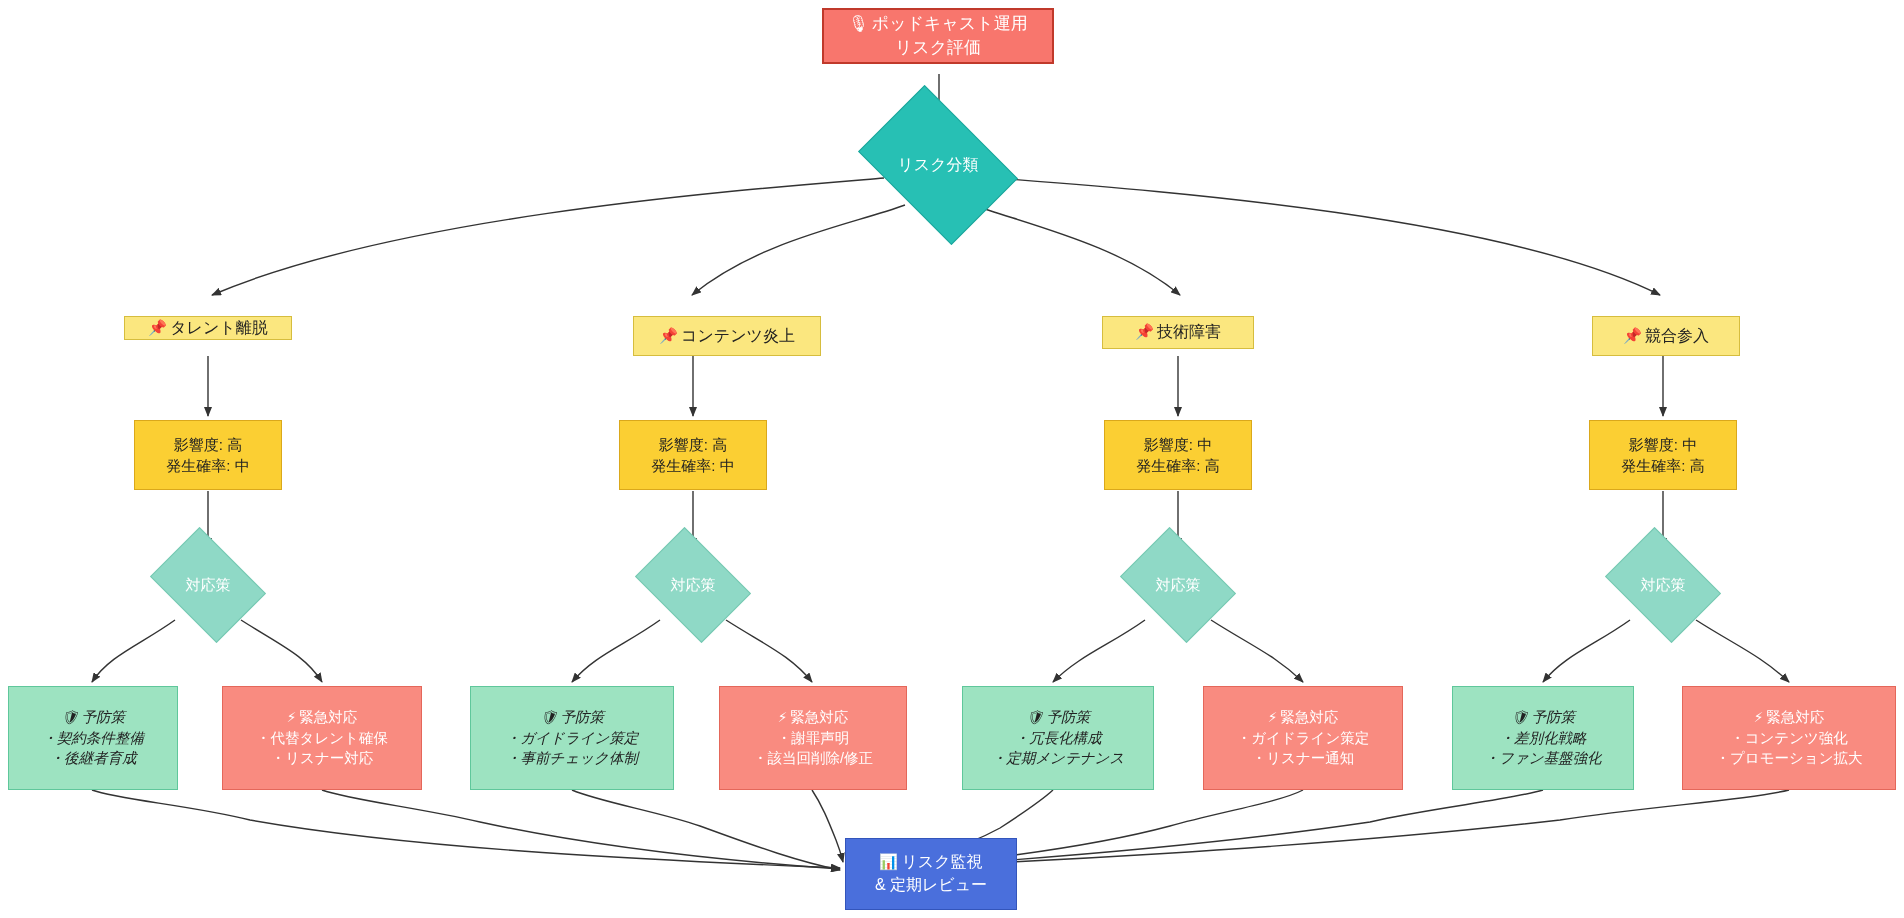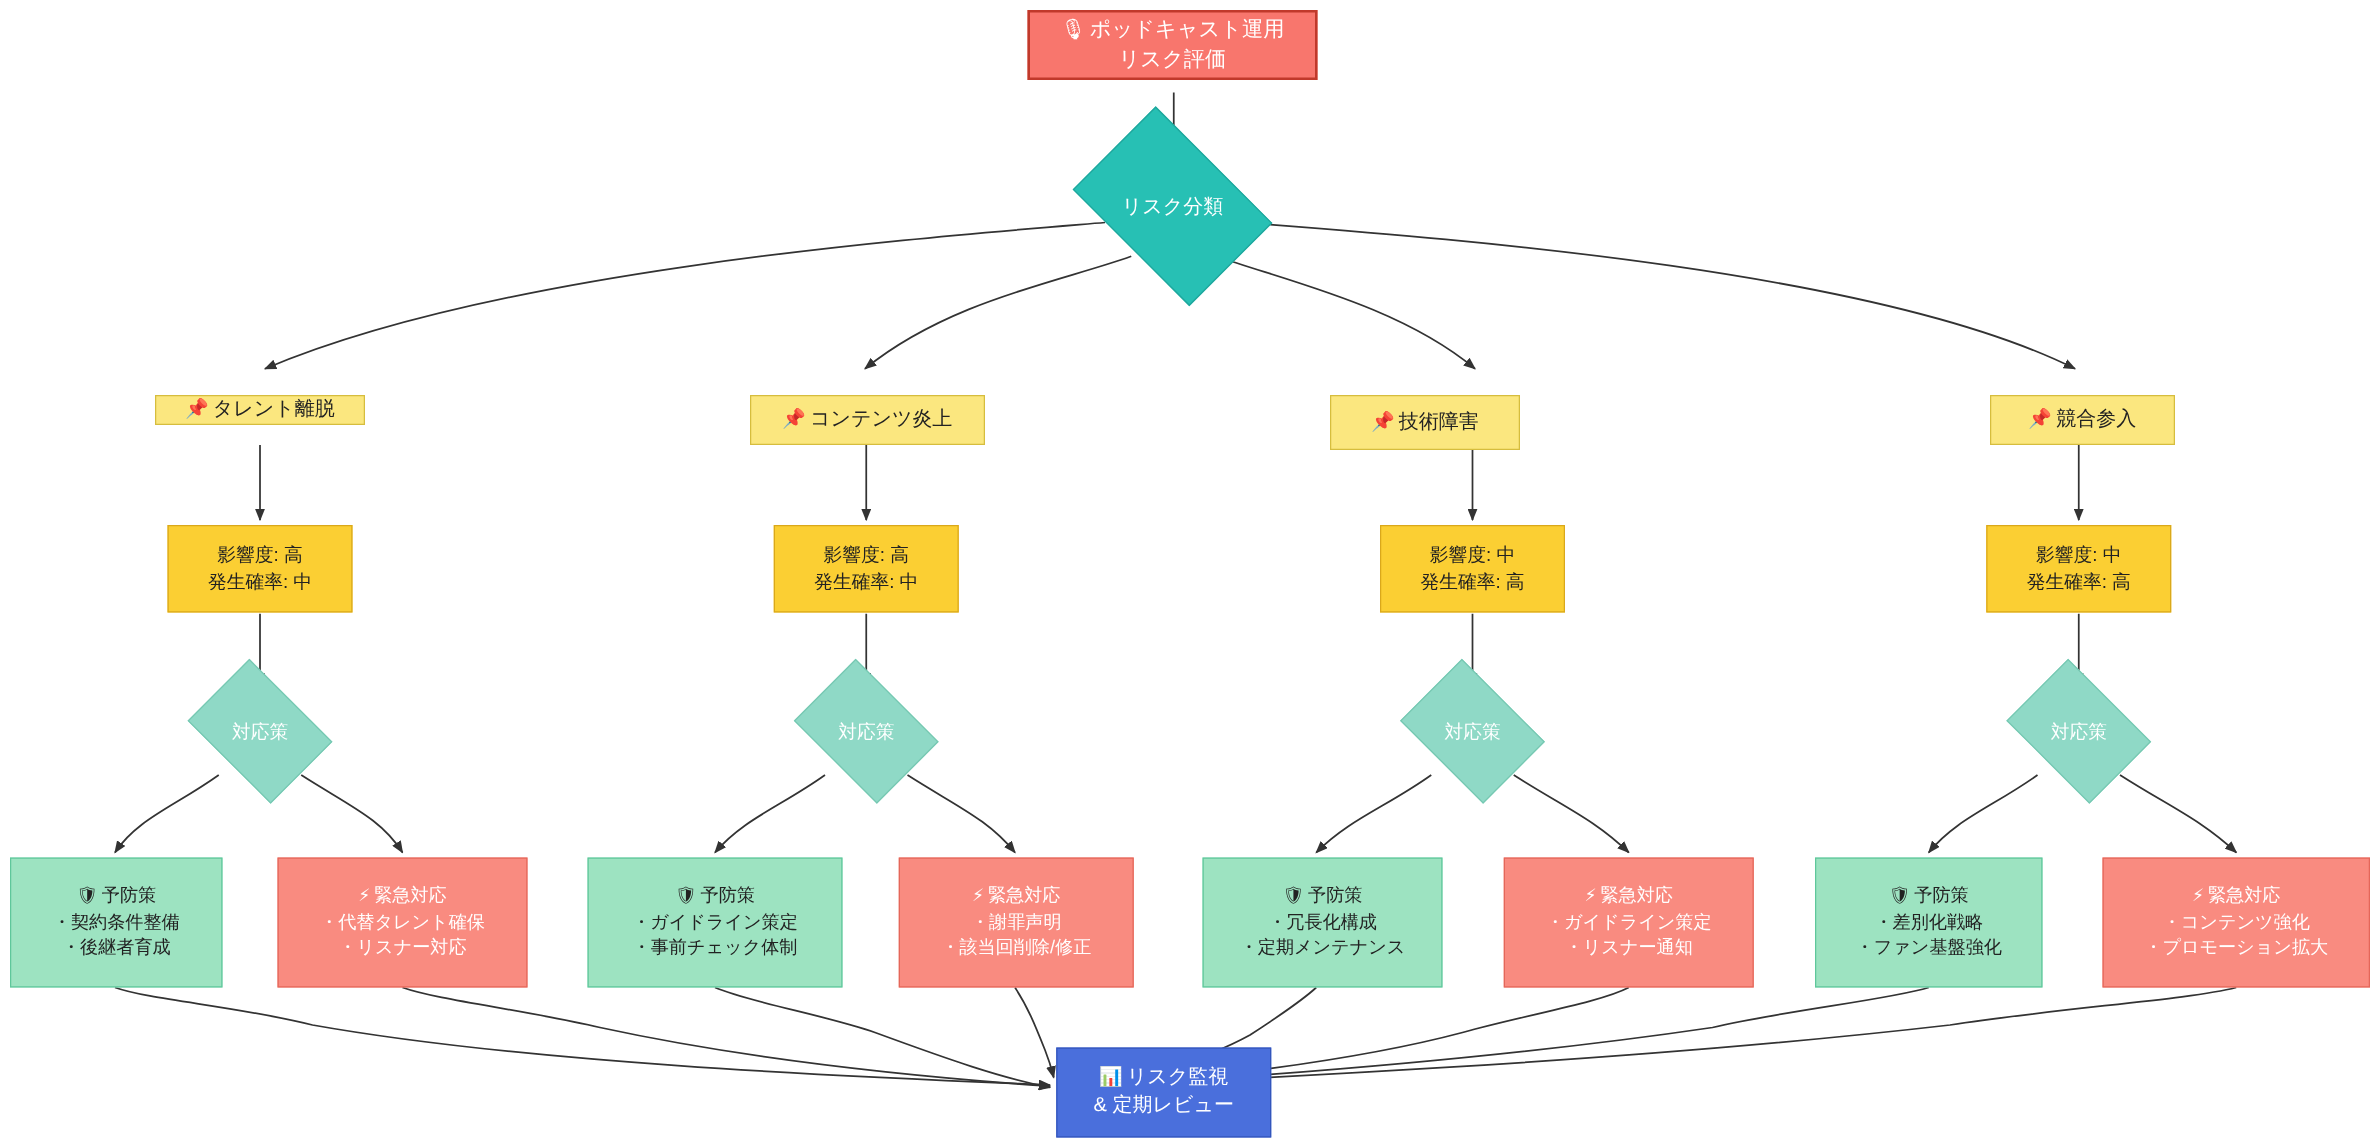--- a/index.html
+++ b/index.html
@@ -91,20 +91,21 @@
     border: 1px solid #daa81b;
     color: #222222;
     font-size: 15px;
   }
   
   .n-prev {
     background: #9de3c1;
     border: 1px solid #5fc79b;
     color: #222222;
     font-size: 14.5px;
+    font-style: italic;
   }
   
   .n-emer {
     background: #f98b80;
     border: 1px solid #e4675a;
     color: #ffffff;
     font-size: 14.5px;
   }
   
   .n-monitor {
@@ -203,21 +204,21 @@
     <span class="ln">・後継者育成</span>
   </div>
   <div class="node rect n-emer" style="left:222px; top:686px; width:200px; height:104px;">
     <span class="ln">
       <span class="emoji">⚡</span><span>緊急対応</span>
     </span>
     <span class="ln">・代替タレント確保</span>
     <span class="ln">・リスナー対応</span>
   </div>
 
-  <div class="node rect n-cat" style="left:600px; top:316px; width:188px; height:40px;">
+  <div class="node rect n-cat" style="left:633px; top:316px; width:188px; height:40px;">
     <span class="ln">
       <span class="emoji">📌</span><span>コンテンツ炎上</span>
     </span>
   </div>
   <div class="node rect n-metric" style="left:619px; top:420px; width:148px; height:70px;">
     <span class="ln">影響度: 高</span>
     <span class="ln">発生確率: 中</span>
   </div>
   <div class="diamond-wrap d-sub" style="left:646px; top:550px; width:94px; height:70px;">
     <div class="diamond-shape"></div>
@@ -231,21 +232,21 @@
     <span class="ln">・事前チェック体制</span>
   </div>
   <div class="node rect n-emer" style="left:719px; top:686px; width:188px; height:104px;">
     <span class="ln">
       <span class="emoji">⚡</span><span>緊急対応</span>
     </span>
     <span class="ln">・謝罪声明</span>
     <span class="ln">・該当回削除/修正</span>
   </div>
 
-  <div class="node rect n-cat" style="left:1064px; top:316px; width:152px; height:44px;">
+  <div class="node rect n-cat" style="left:1102px; top:316px; width:152px; height:33px;">
     <span class="ln">
       <span class="emoji">📌</span><span>技術障害</span>
     </span>
   </div>
   <div class="node rect n-metric" style="left:1104px; top:420px; width:148px; height:70px;">
     <span class="ln">影響度: 中</span>
     <span class="ln">発生確率: 高</span>
   </div>
   <div class="diamond-wrap d-sub" style="left:1131px; top:550px; width:94px; height:70px;">
     <div class="diamond-shape"></div>

